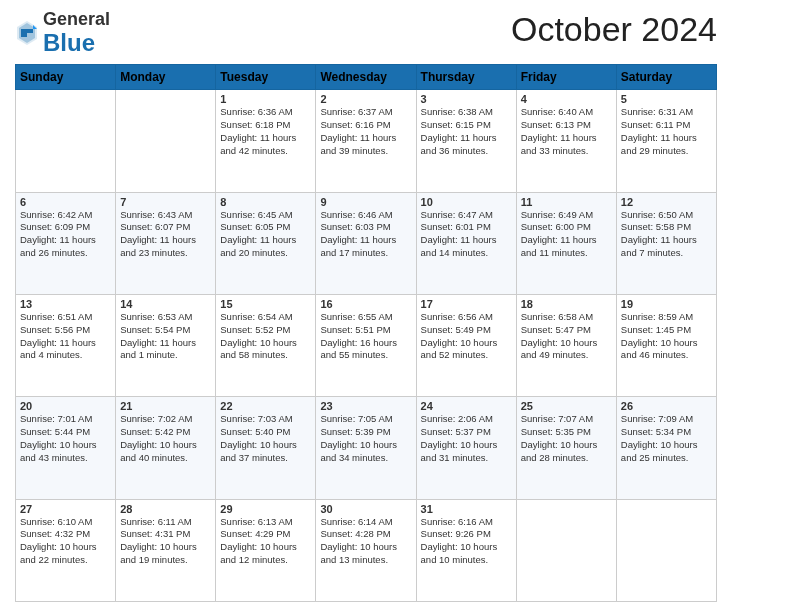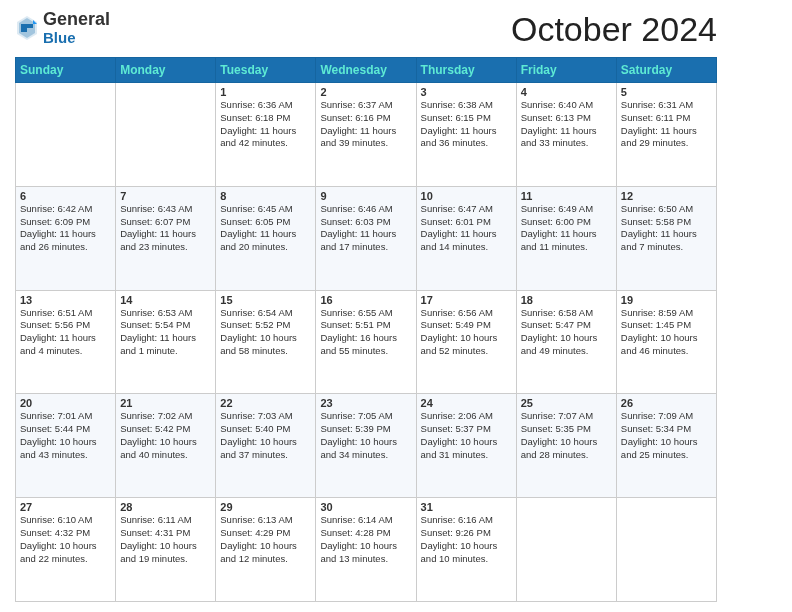--- a/index.html
+++ b/index.html
@@ -32,21 +32,21 @@
       display: flex;
       flex-direction: column;
       line-height: 1.1;
     }
     .logo-general {
       font-size: 18px;
       font-weight: bold;
       color: #333;
     }
     .logo-blue {
-      font-size: 15px;
+      font-size: 24px;
       font-weight: bold;
       color: #1a6faf;
     }
     .logo-icon {
       width: 24px;
       height: 28px;
     }
     .title-block {
       text-align: left;
     }
@@ -61,21 +61,21 @@
     }
     .calendar {
       flex: 1;
       border: 1px solid #ccc;
       border-collapse: collapse;
       width: 100%;
       table-layout: fixed;
     }
     .calendar th {
       background: #1a6faf;
-      color: #5eead4;
+      color: #000000;
       font-size: 12px;
       font-weight: bold;
       padding: 5px 4px;
       text-align: left;
       border: 1px solid #1565a0;
     }
     .calendar td {
       border: 1px solid #ccc;
       vertical-align: top;
       padding: 3px 4px;

